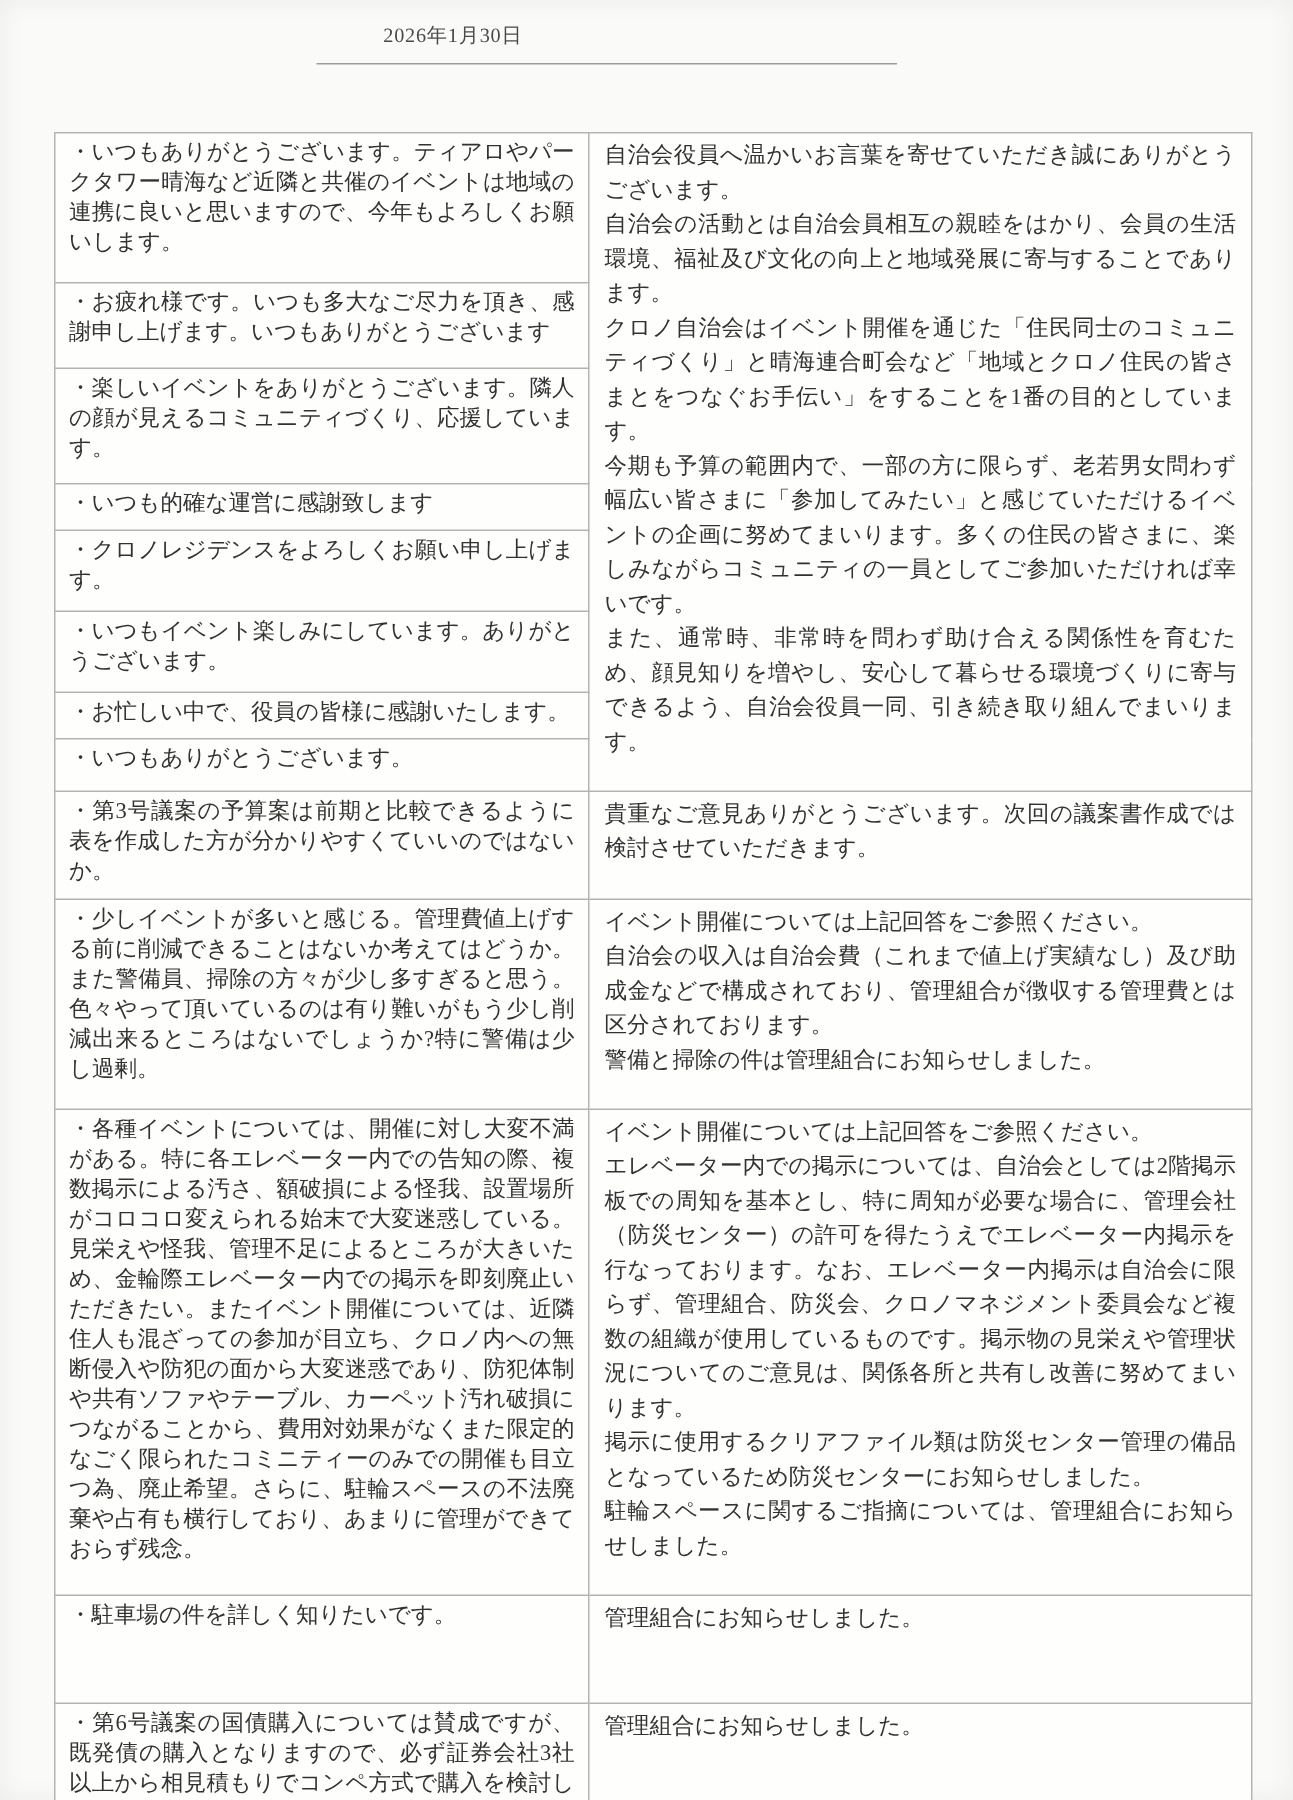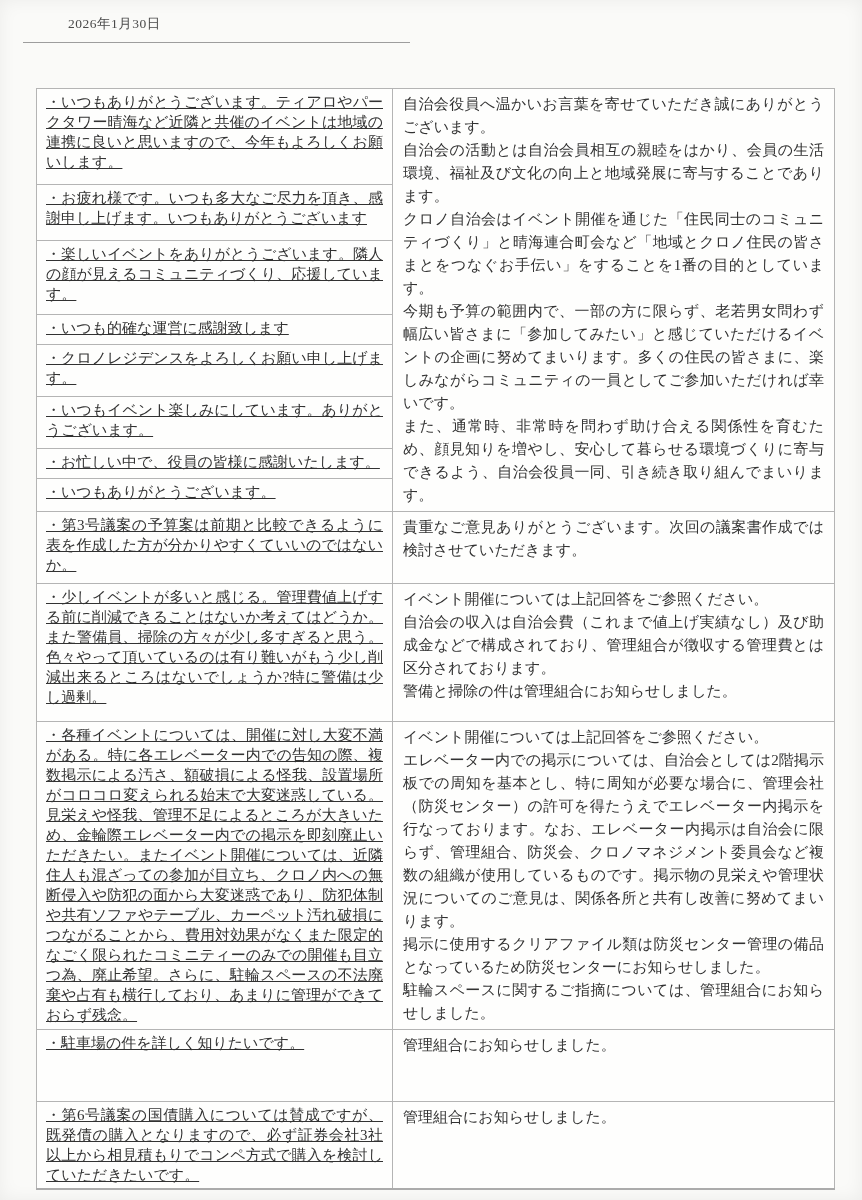--- a/index.html
+++ b/index.html
@@ -16,20 +16,21 @@
     box-shadow: inset 0 0 18px rgba(0,0,0,0.06);
     overflow: hidden;
   }
   
   .header {
     display: flex;
     margin: 13px 15px 0 23px;
     font-size: 13.5px;
     color: #4a4a4a;
     letter-spacing: 0.5px;
+    justify-content: center;
   }
   .header-left {
     flex: 0 0 387px;
     border-bottom: 1px solid #9d9d9d;
     padding: 2px 0 9px 45px;
     box-sizing: border-box;
   }
   .header-gap {
     flex: 0 0 62px;
   }
@@ -55,24 +56,23 @@
   table.feedback td {
     border: 1px solid #b4b4b4;
     vertical-align: top;
     font-size: 15px;
     text-align: justify;
     box-sizing: border-box;
   }
   td.c {                       
     padding: 3px 9px 3px 9px;
     line-height: 20px;
-    text-decoration: underline;
   }
   td.r {                       
-    padding: 4px 10px 4px 10px;
+    padding: 4px 10px 20px 10px;
     line-height: 23px;
     white-space: pre-line;
     margin-left: 11px;
   }
   
   .rh1 { height: 86px; }
   .rh2 { height: 50px; }
   .rh3 { height: 54px; }
   .rh4 { height: 24px; }
   .rh5 { height: 46px; }

